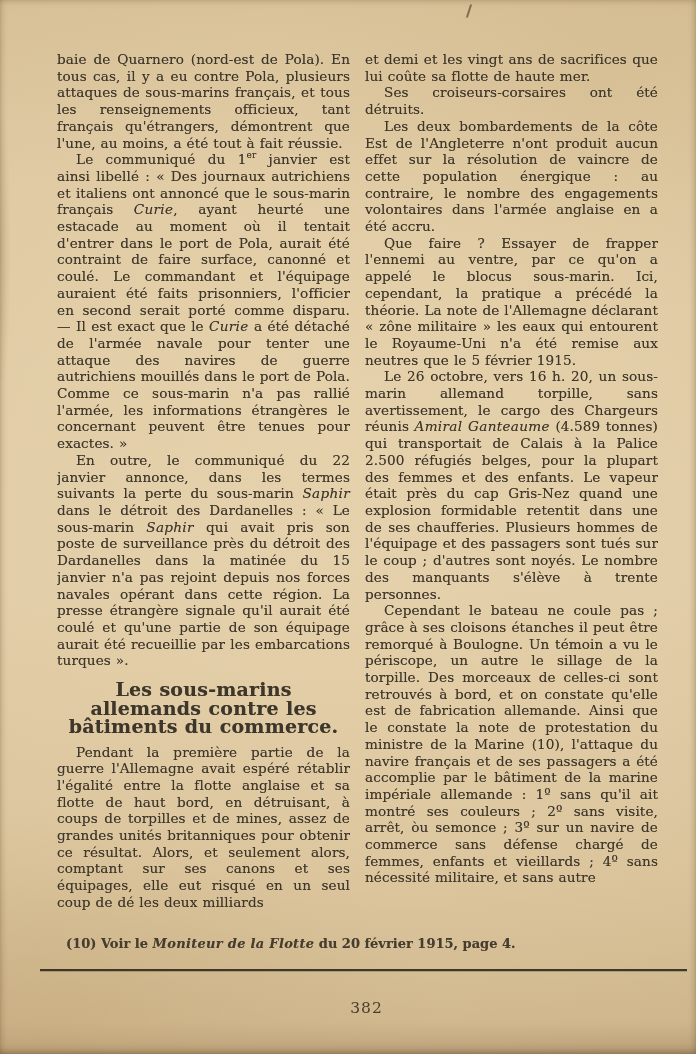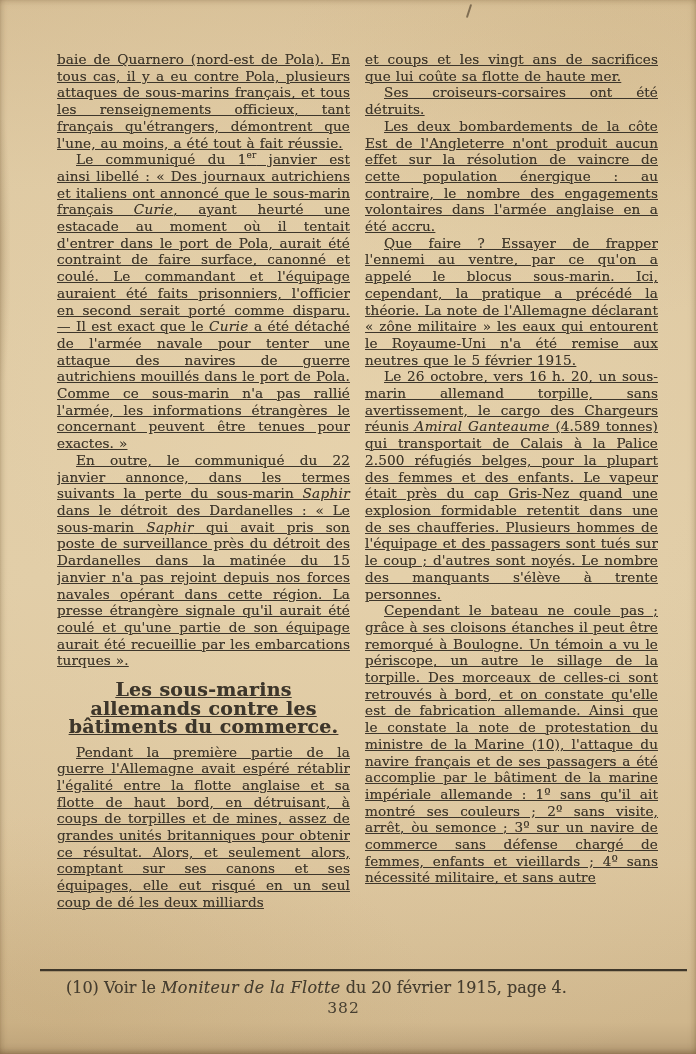--- a/index.html
+++ b/index.html
@@ -32,21 +32,20 @@
     overflow: hidden;
   }
   .col {
     width: 293px;
     text-align: justify;
     font-size: 13.6px;
     line-height: 16.7px;
     letter-spacing: 0.1px;
     word-spacing: 0.5px;
     text-shadow: 0 0 0.5px rgba(74,62,44,0.55);
-    text-decoration: underline;
   }
   .col p { margin: 0; }
   p.body { text-indent: 19px; }
   p.body-noindent { text-indent: 0; }
   p.heading {
     text-align: center;
     font-weight: bold;
     font-size: 19px;
     line-height: 18.5px;
     margin: 11px 0 8px 0;
@@ -57,30 +56,31 @@
   i { letter-spacing: 0.3px; }
   .divider {
     position: absolute;
     left: 40px; right: 9px; top: 969px;
     height: 2px;
     background: #3f372a;
     box-shadow: 0 1px 0 rgba(63,55,42,0.25);
   }
   .footnote {
     position: absolute;
-    left: 66px; top: 980px;
+    left: 66px; top: 936px;
     width: 560px;
-    font-size: 16px;
+    font-size: 13px;
     line-height: 15px;
     color: #453d2f;
     text-shadow: 0 0 0.5px rgba(74,62,44,0.45);
+    font-weight: bold;
   }
   .page-number {
     position: absolute;
-    left: 43px; top: 999px;
+    left: 66px; top: 999px;
     width: 601px;
     text-align: center;
     font-size: 15.5px;
     letter-spacing: 1px;
     color: #463e30;
   }
   .ink-mark {
     position: absolute;
     left: 468px; top: 4px;
     width: 2px; height: 14px;
@@ -103,21 +103,21 @@
 
   <div class="columns">
     <div class="col">
         <p class="body-noindent">baie de Quarnero (nord-est de Pola). En tous cas, il y a eu contre Pola, plusieurs attaques de sous-marins français, et tous les renseignements officieux, tant français qu'étrangers, démontrent que l'une, au moins, a été tout à fait réussie.</p>
         <p class="body">Le communiqué du 1<sup>er</sup> janvier est ainsi libellé : « Des journaux autrichiens et italiens ont annoncé que le sous-marin français <i>Curie</i>, ayant heurté une estacade au moment où il tentait d'entrer dans le port de Pola, aurait été contraint de faire surface, canonné et coulé. Le commandant et l'équipage auraient été faits prisonniers, l'officier en second serait porté comme disparu. — Il est exact que le <i>Curie</i> a été détaché de l'armée navale pour tenter une attaque des navires de guerre autrichiens mouillés dans le port de Pola. Comme ce sous-marin n'a pas rallié l'armée, les informations étrangères le concernant peuvent être tenues pour exactes. »</p>
         <p class="body">En outre, le communiqué du 22 janvier annonce, dans les termes suivants la perte du sous-marin <i>Saphir</i> dans le détroit des Dardanelles : « Le sous-marin <i>Saphir</i> qui avait pris son poste de surveillance près du détroit des Dardanelles dans la matinée du 15 janvier n'a pas rejoint depuis nos forces navales opérant dans cette région. La presse étrangère signale qu'il aurait été coulé et qu'une partie de son équipage aurait été recueillie par les embarcations turques ».</p>
         <p class="heading">Les sous-marins allemands contre les bâtiments du commerce.</p>
         <p class="body">Pendant la première partie de la guerre l'Allemagne avait espéré rétablir l'égalité entre la flotte anglaise et sa flotte de haut bord, en détruisant, à coups de torpilles et de mines, assez de grandes unités britanniques pour obtenir ce résultat. Alors, et seulement alors, comptant sur ses canons et ses équipages, elle eut risqué en un seul coup de dé les deux milliards</p>
       </div>
     <div class="col">
-        <p class="body-noindent">et coups et les vingt ans de sacrifices que lui coûte sa flotte de haute mer.</p>
+        <p class="body-noindent">et demi et les vingt ans de sacrifices que lui coûte sa flotte de haute mer.</p>
         <p class="body">Ses croiseurs-corsaires ont été détruits.</p>
         <p class="body">Les deux bombardements de la côte Est de l'Angleterre n'ont produit aucun effet sur la résolution de vaincre de cette population énergique : au contraire, le nombre des engagements volontaires dans l'armée anglaise en a été accru.</p>
         <p class="body">Que faire ? Essayer de frapper l'ennemi au ventre, par ce qu'on a appelé le blocus sous-marin. Ici, cependant, la pratique a précédé la théorie. La note de l'Allemagne déclarant « zône militaire » les eaux qui entourent le Royaume-Uni n'a été remise aux neutres que le 5 février 1915.</p>
         <p class="body">Le 26 octobre, vers 16 h. 20, un sous-marin allemand torpille, sans avertissement, le cargo des Chargeurs réunis <i>Amiral Ganteaume</i> (4.589 tonnes) qui transportait de Calais à la Palice 2.500 réfugiés belges, pour la plupart des femmes et des enfants. Le vapeur était près du cap Gris-Nez quand une explosion formidable retentit dans une de ses chaufferies. Plusieurs hommes de l'équipage et des passagers sont tués sur le coup ; d'autres sont noyés. Le nombre des manquants s'élève à trente personnes.</p>
         <p class="body">Cependant le bateau ne coule pas ; grâce à ses cloisons étanches il peut être remorqué à Boulogne. Un témoin a vu le périscope, un autre le sillage de la torpille. Des morceaux de celles-ci sont retrouvés à bord, et on constate qu'elle est de fabrication allemande. Ainsi que le constate la note de protestation du ministre de la Marine (10), l'attaque du navire français et de ses passagers a été accomplie par le bâtiment de la marine impériale allemande : 1º sans qu'il ait montré ses couleurs ; 2º sans visite, arrêt, òu semonce ; 3º sur un navire de commerce sans défense chargé de femmes, enfants et vieillards ; 4º sans nécessité militaire, et sans autre</p>
       </div>
   </div>
 
   <div class="divider"></div>
 

